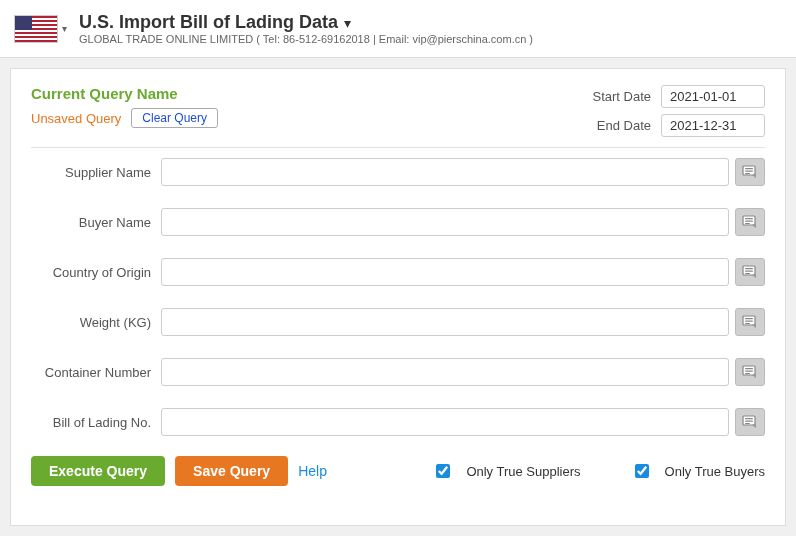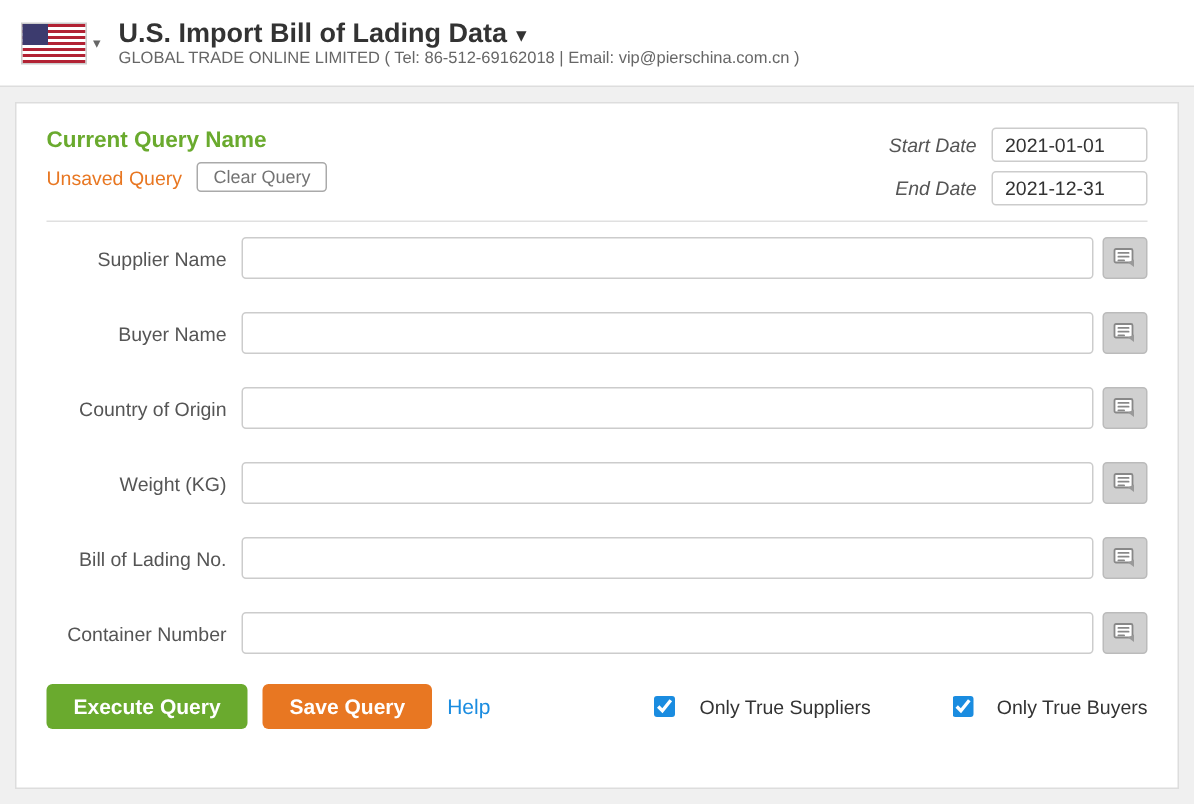--- a/index.html
+++ b/index.html
@@ -107,39 +107,38 @@
       color: #e87722;
       font-size: 13px;
     }
     .clear-query-btn {
       background: white;
       border: 1px solid #aaa;
       border-radius: 3px;
       padding: 2px 10px;
       font-size: 12px;
       cursor: pointer;
-      color: #737373;
+      color: #1d4ed8;
     }
 
     .query-dates {
       display: flex;
       flex-direction: column;
       gap: 6px;
     }
     .date-row {
       display: flex;
       align-items: center;
       gap: 10px;
     }
     .date-label {
       font-size: 13px;
       color: #555;
       width: 72px;
       text-align: right;
-      font-style: italic;
     }
     .date-input {
       border: 1px solid #ccc;
       border-radius: 3px;
       padding: 3px 8px;
       font-size: 13px;
       width: 104px;
       color: #333;
     }
 
@@ -339,34 +338,34 @@
           <svg viewBox="0 0 16 16" fill="none" xmlns="http://www.w3.org/2000/svg">
       <rect x="1" y="2" width="12" height="9" rx="1" stroke="#888" stroke-width="1.2" fill="white"></rect>
       <rect x="3" y="4" width="8" height="1.2" rx="0.6" fill="#888"></rect>
       <rect x="3" y="6.5" width="8" height="1.2" rx="0.6" fill="#888"></rect>
       <rect x="3" y="9" width="5" height="1.2" rx="0.6" fill="#888"></rect>
       <polygon points="10,11 14,9 14,14" fill="#999"></polygon>
     </svg>
         </div>
       </div>
       <div class="form-row">
+        <span class="form-label">Container Number</span>
+        <input class="form-input" type="text" style="">
+        <div class="form-icon">
+          <svg viewBox="0 0 16 16" fill="none" xmlns="http://www.w3.org/2000/svg">
+      <rect x="1" y="2" width="12" height="9" rx="1" stroke="#888" stroke-width="1.2" fill="white"></rect>
+      <rect x="3" y="4" width="8" height="1.2" rx="0.6" fill="#888"></rect>
+      <rect x="3" y="6.5" width="8" height="1.2" rx="0.6" fill="#888"></rect>
+      <rect x="3" y="9" width="5" height="1.2" rx="0.6" fill="#888"></rect>
+      <polygon points="10,11 14,9 14,14" fill="#999"></polygon>
+    </svg>
+        </div>
+      </div>
+      <div class="form-row">
         <span class="form-label">Bill of Lading No.</span>
-        <input class="form-input" type="text" style="">
-        <div class="form-icon">
-          <svg viewBox="0 0 16 16" fill="none" xmlns="http://www.w3.org/2000/svg">
-      <rect x="1" y="2" width="12" height="9" rx="1" stroke="#888" stroke-width="1.2" fill="white"></rect>
-      <rect x="3" y="4" width="8" height="1.2" rx="0.6" fill="#888"></rect>
-      <rect x="3" y="6.5" width="8" height="1.2" rx="0.6" fill="#888"></rect>
-      <rect x="3" y="9" width="5" height="1.2" rx="0.6" fill="#888"></rect>
-      <polygon points="10,11 14,9 14,14" fill="#999"></polygon>
-    </svg>
-        </div>
-      </div>
-      <div class="form-row">
-        <span class="form-label">Container Number</span>
         <input class="form-input" type="text" style="">
         <div class="form-icon">
           <svg viewBox="0 0 16 16" fill="none" xmlns="http://www.w3.org/2000/svg">
       <rect x="1" y="2" width="12" height="9" rx="1" stroke="#888" stroke-width="1.2" fill="white"></rect>
       <rect x="3" y="4" width="8" height="1.2" rx="0.6" fill="#888"></rect>
       <rect x="3" y="6.5" width="8" height="1.2" rx="0.6" fill="#888"></rect>
       <rect x="3" y="9" width="5" height="1.2" rx="0.6" fill="#888"></rect>
       <polygon points="10,11 14,9 14,14" fill="#999"></polygon>
     </svg>
         </div>

